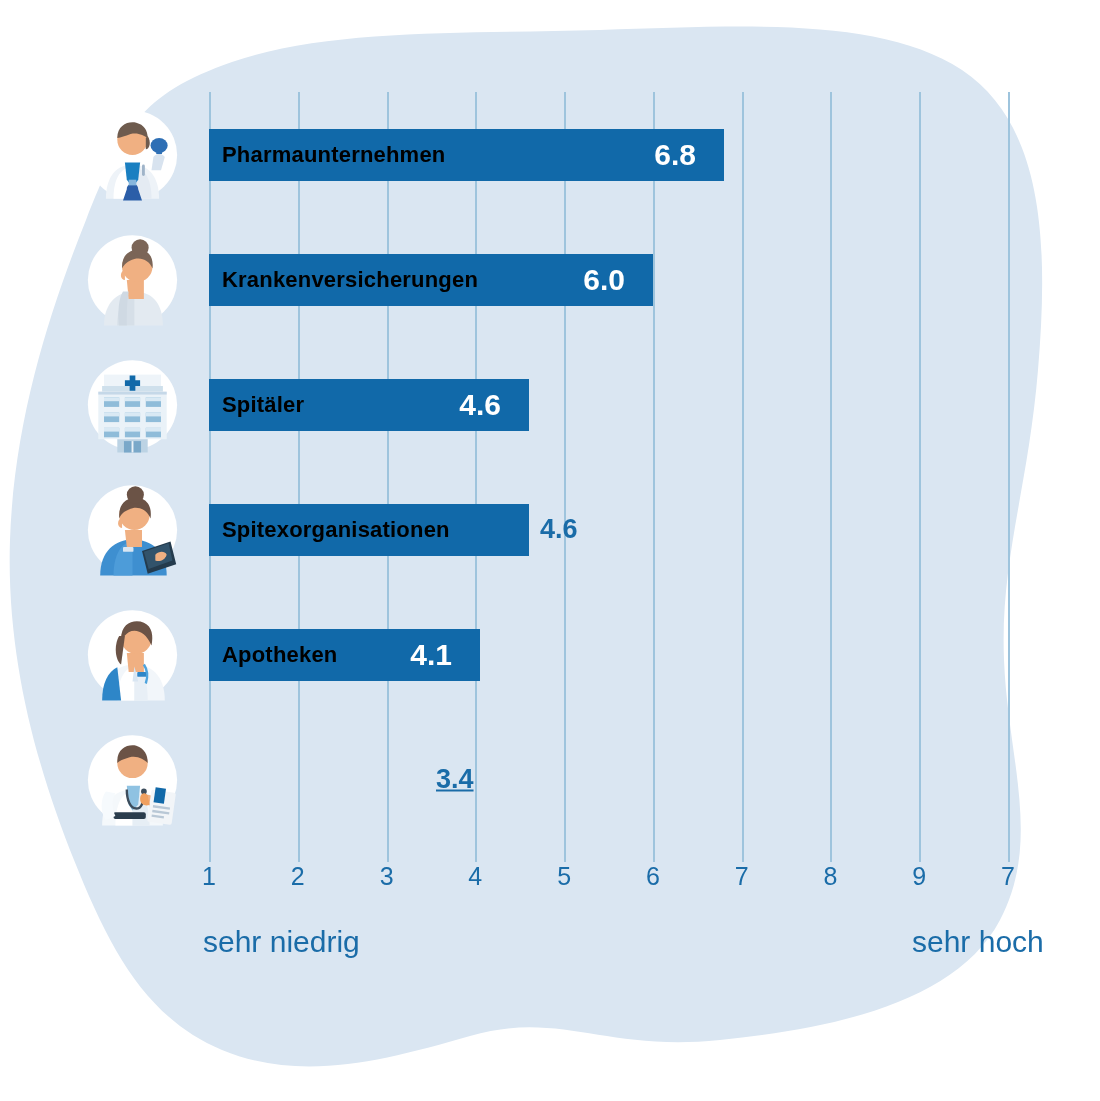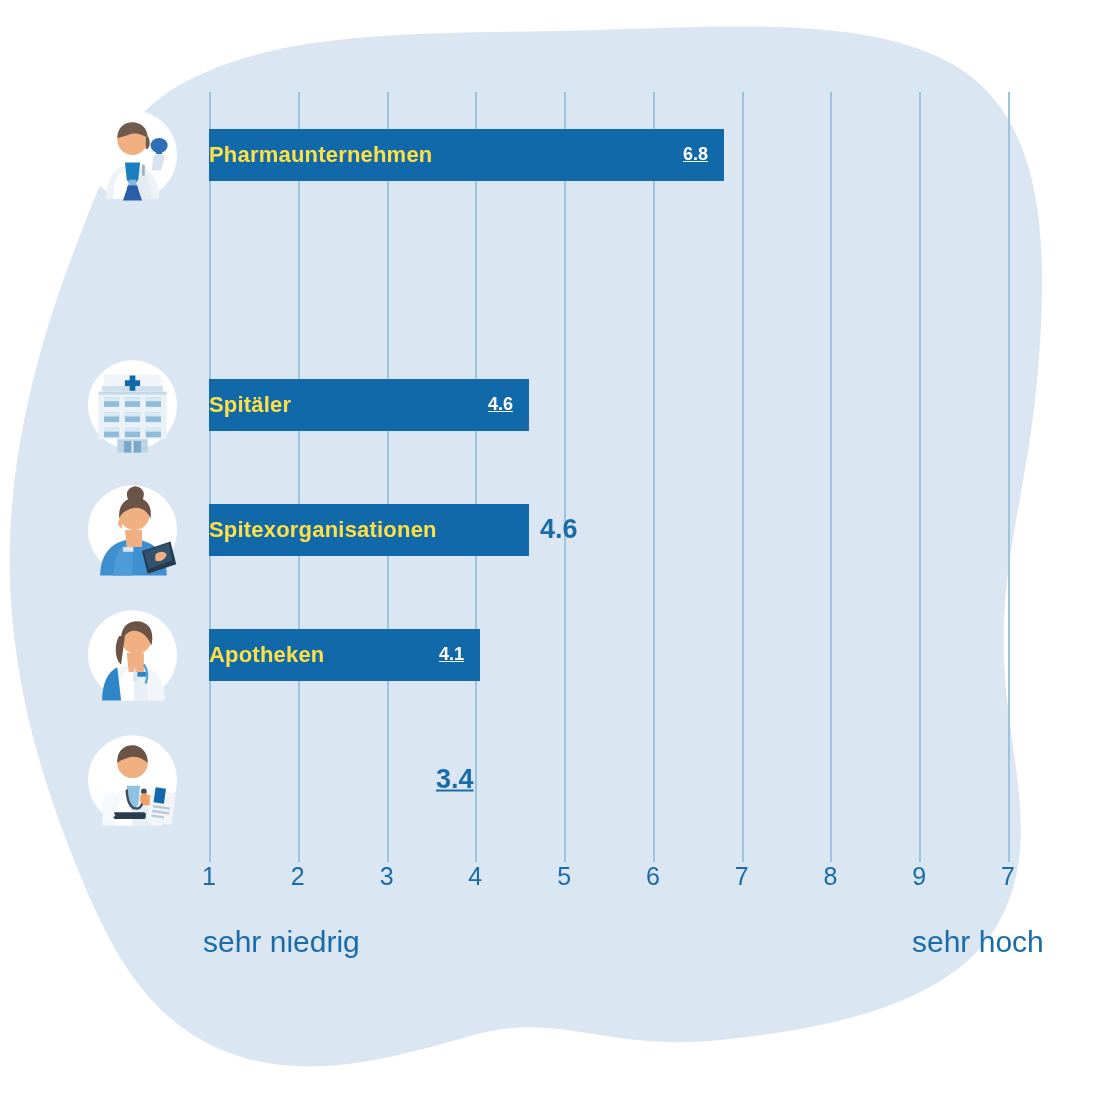--- a/index.html
+++ b/index.html
@@ -52,34 +52,34 @@
     position: absolute;
     left: 209px;
     top: 50%;
     transform: translateY(-50%);
     height: 52px;
     background: #1169a9;
     display: flex;
     align-items: center;
   }
   .bar-label {
-    color: #fde047;
+    color: #000000;
     font-size: 22px;
     font-weight: bold;
     letter-spacing: 0.2px;
+    padding-left: 13px;
     white-space: nowrap;
   }
   .bar-value-in {
     color: #ffffff;
-    font-size: 18px;
+    font-size: 30px;
     font-weight: bold;
     margin-left: auto;
-    padding-right: 16px;
+    padding-right: 28px;
     white-space: nowrap;
-    text-decoration: underline;
   }
   .bar-value-out {
     position: absolute;
     top: 50%;
     transform: translateY(-50%);
     color: #1a6ca8;
     font-size: 27px;
     font-weight: bold;
     white-space: nowrap;
   }
@@ -152,20 +152,39 @@
             <rect x="60" y="60" width="3" height="12" rx="1.5" fill="#9fb4c9"></rect>
           </g>
         </svg>
       </div>
       <div class="bar" style="width:515px">
         <span class="bar-label">Pharmaunternehmen</span>
         <span class="bar-value-in">6.8</span>
       </div>
     </div>
 
+    <div class="row" style="top:125px">
+      <div class="avatar">
+        <svg viewBox="0 0 100 100">
+          <circle cx="50" cy="50" r="47" fill="#ffffff"></circle>
+          <path d="M20,98 C20,74 34,62 52,62 C70,62 82,74 82,98 Z" fill="#e3eaf1"></path>
+          <path d="M34,98 C34,76 42,64 52,64 L52,98 Z" fill="#d6dfe8"></path>
+          <path d="M44,50 L62,50 L62,70 L46,70 Z" fill="#f0b082"></path>
+          <circle cx="55" cy="36" r="16" fill="#f0b082"></circle>
+          <path d="M39,36 C39,20 52,16 62,19 C70,22 72,30 71,38 C68,30 60,26 52,28 C45,30 41,34 39,38 Z" fill="#7b6557"></path>
+          <circle cx="58" cy="16" r="9" fill="#7b6557"></circle>
+          <path d="M40,40 C36,44 38,50 42,50 L42,38 Z" fill="#f0b082"></path>
+          <path d="M46,62 C44,72 44,86 44,98 L36,98 C34,82 36,68 40,62 Z" fill="#cfd9e3"></path>
+        </svg>
+      </div>
+      <div class="bar" style="width:444px">
+        <span class="bar-label">Krankenversicherungen</span>
+        <span class="bar-value-in">6.0</span>
+      </div>
+    </div>
 
     <div class="row" style="top:250px">
       <div class="avatar">
         <svg viewBox="0 0 100 100">
           <circle cx="50" cy="50" r="47" fill="#ffffff"></circle>
           <rect x="20" y="18" width="60" height="14" fill="#eef4f9"></rect>
           <rect x="18" y="30" width="64" height="6" fill="#cfe0ec"></rect>
           <rect x="14" y="36" width="72" height="50" fill="#eaf2f8"></rect>
           <rect x="14" y="36" width="72" height="3" fill="#c5d8e8"></rect>
           <g fill="#8fbcd9">

